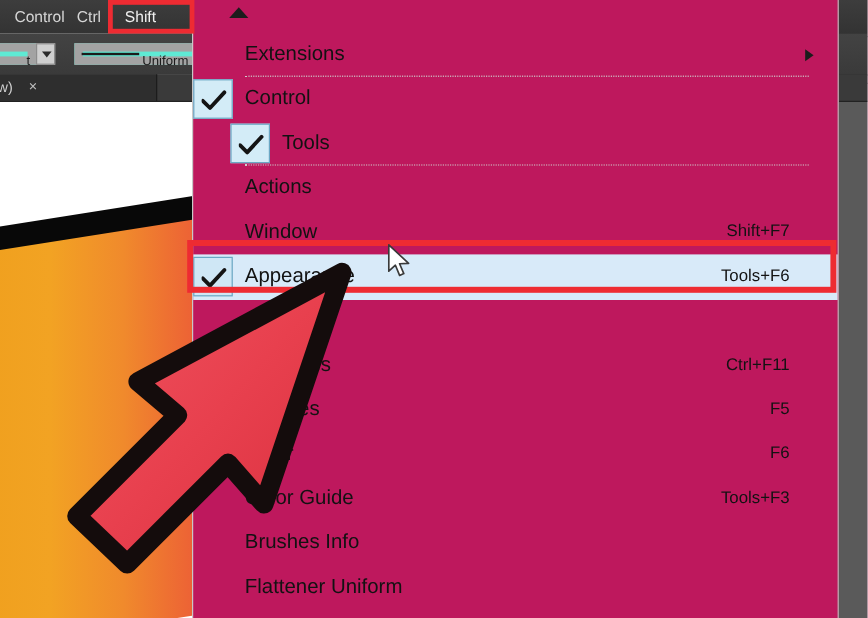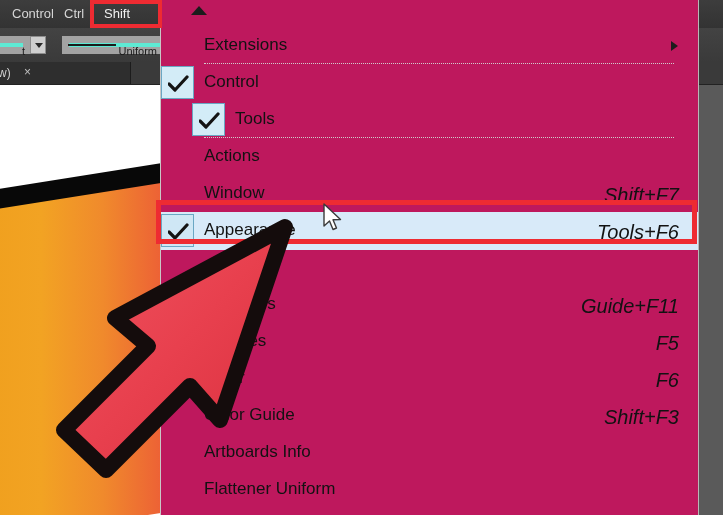--- a/index.html
+++ b/index.html
@@ -172,25 +172,24 @@
   }
   .menu-row .label {
     position: absolute;
     left: 43px; top: 8px;
     font-size: 17px;
     color: #121212;
     white-space: nowrap;
   }
   .menu-row .shortcut {
     position: absolute;
-    right: 19px; top: 9px;
-    font-size: 20px;
+    right: 40px; top: 9px;
+    font-size: 14px;
     color: #121212;
     white-space: nowrap;
-    font-style: italic;
   }
   .menu-row .submenu-arrow {
     position: absolute; right: 20px; top: 14px;
     width: 0; height: 0;
     border-top: 5px solid transparent;
     border-bottom: 5px solid transparent;
     border-left: 7px solid #1c1c1c;
   }
   .menu-row .check {
     position: absolute;
@@ -315,36 +314,36 @@
             </svg>
           </div>
           <div class="label">Appearance</div>
           <div class="shortcut">Tools+F6</div>
         </div>
         <div class="menu-row" style="top: 249px;">
           <div class="label">Artboards</div>
         </div>
         <div class="menu-row" style="top: 286px;">
           <div class="label">Attributes</div>
-          <div class="shortcut">Guide+F11</div>
+          <div class="shortcut">Ctrl+F11</div>
         </div>
         <div class="menu-row" style="top: 323px;">
           <div class="label">Brushes</div>
           <div class="shortcut">F5</div>
         </div>
         <div class="menu-row" style="top: 360px;">
           <div class="label">Color</div>
           <div class="shortcut">F6</div>
         </div>
         <div class="menu-row" style="top: 397px;">
           <div class="label">Color Guide</div>
-          <div class="shortcut">Shift+F3</div>
+          <div class="shortcut">Tools+F3</div>
         </div>
         <div class="menu-row" style="top: 434px;">
-          <div class="label">Artboards Info</div>
+          <div class="label">Brushes Info</div>
         </div>
         <div class="menu-row" style="top: 471px;">
           <div class="label">Flattener Uniform</div>
         </div>
         <div class="menu-row" style="top: 508px;"></div>
       </div>
   </div>
 
   <div class="hl-window"></div>
   <div class="hl-appearance"></div>

